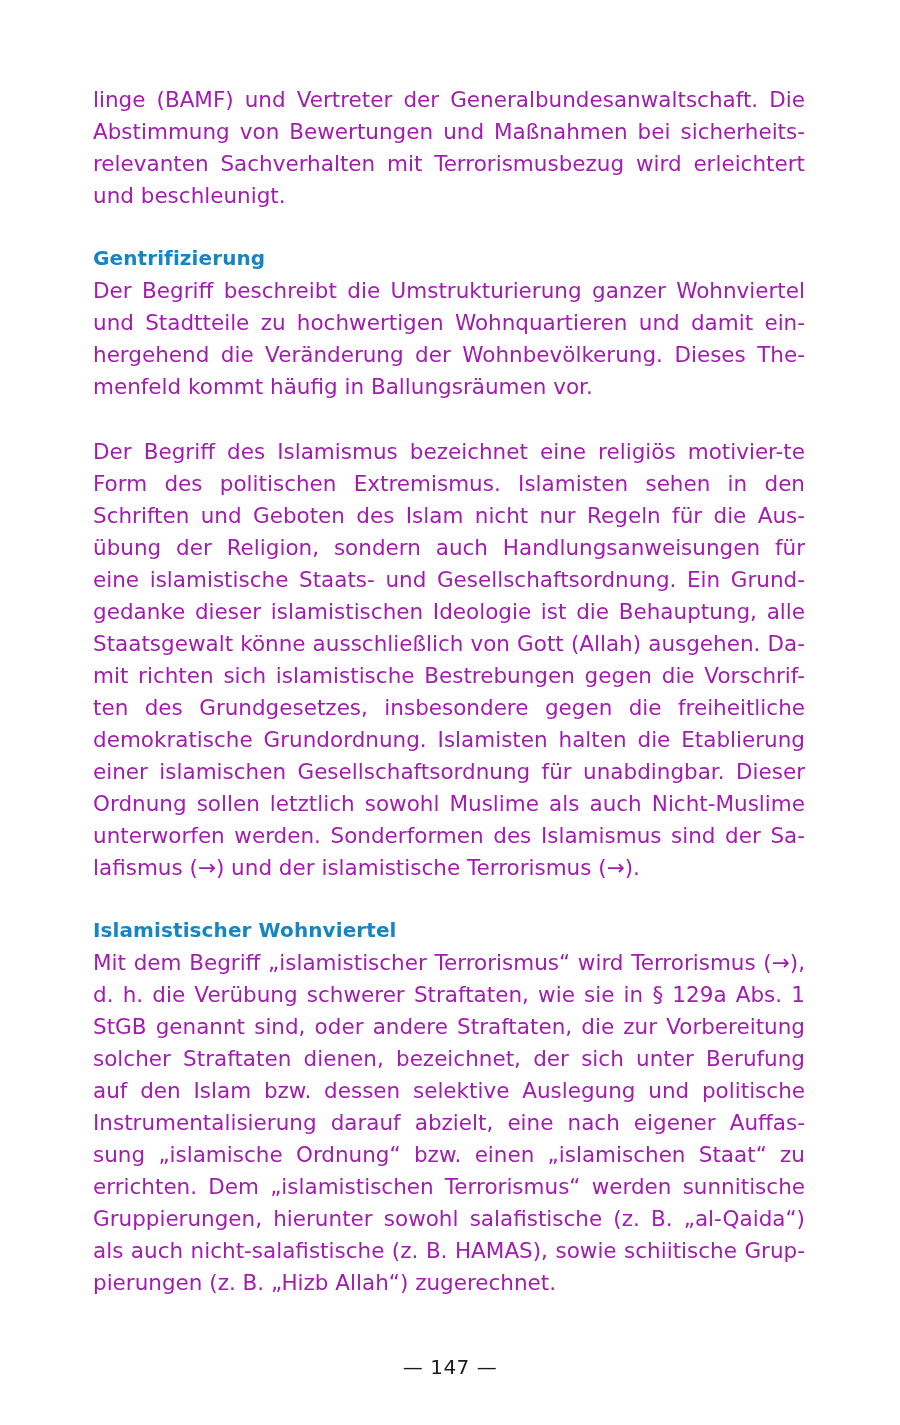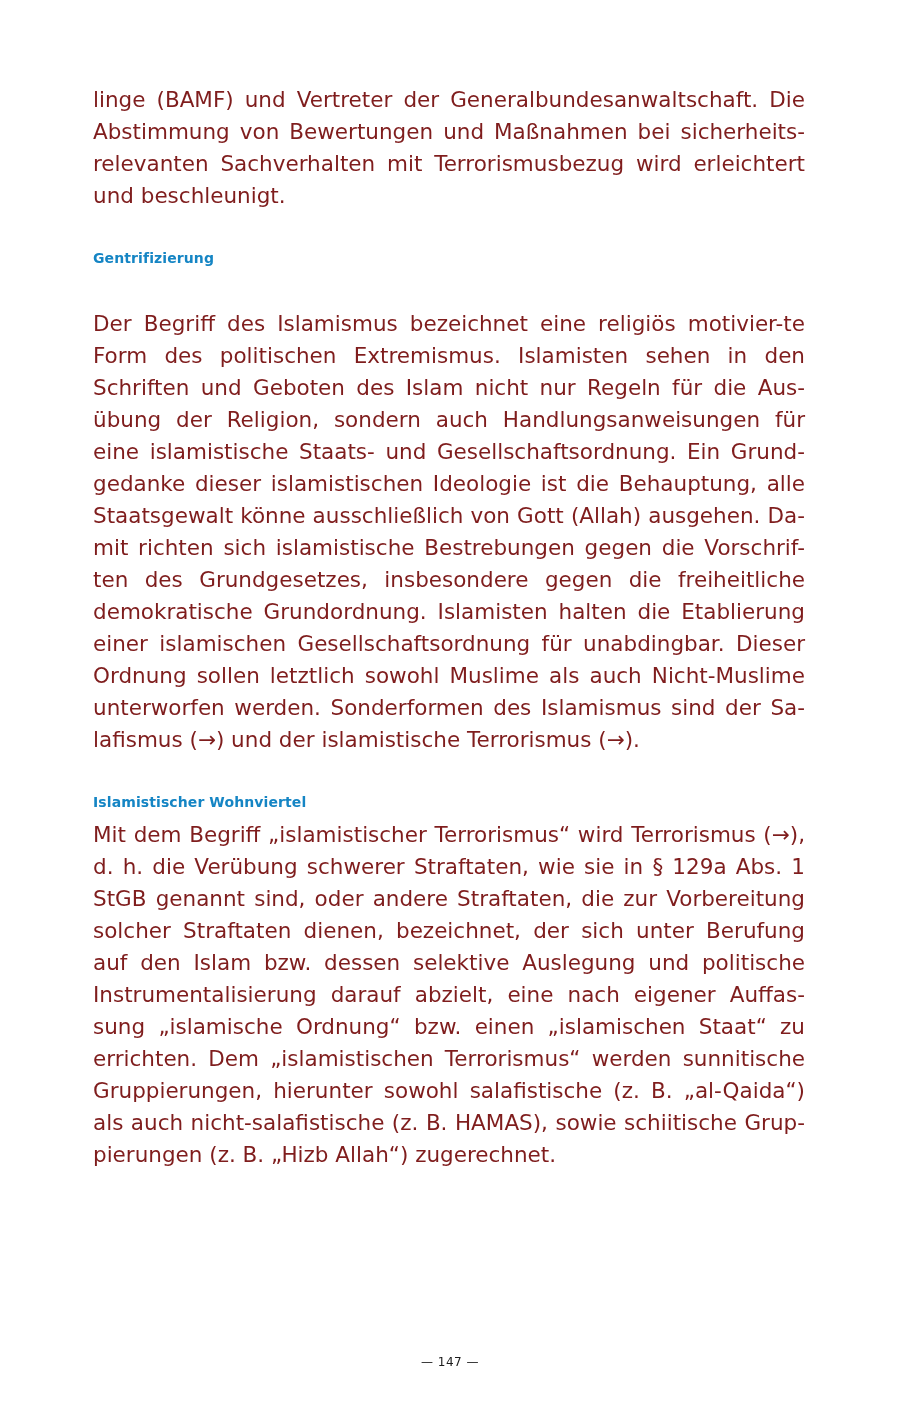--- a/index.html
+++ b/index.html
@@ -27,60 +27,61 @@
     left: 93px;
     top: 84px;
     width: 712px;
   }
   p.body-text {
     margin: 0;
     font-size: 21.5px;
     line-height: 32px;
     text-align: justify;
     text-justify: inter-word;
-    color: #7f1d1d;
+    color: #a21caf;
     hyphens: manual;
   }
   h2.term-heading {
     margin: 0;
-    font-size: 14px;
+    font-size: 20px;
     line-height: 30px;
     font-weight: bold;
     color: #1585c4;
     letter-spacing: 0.1px;
   }
   .gap-section {
     height: 31px;
   }
   .gap-small {
     height: 2px;
   }
   .footer {
     position: absolute;
     left: 0;
     top: 1355px;
     width: 900px;
     text-align: center;
-    font-size: 12px;
+    font-size: 20px;
     color: #1b1b1b;
     letter-spacing: 0.5px;
   }
 </style>
 </head>
 <body>
 
 <div class="page">
   <div class="content">
 
     <p class="body-text">linge (BAMF) und Vertreter der Generalbundesanwaltschaft. Die Abstimmung von Bewertungen und Maßnahmen bei sicherheits-relevanten Sachverhalten mit Terrorismusbezug wird erleichtert und beschleunigt.</p>
 
     <div class="gap-section"></div>
 
     <h2 class="term-heading">Gentrifizierung</h2>
     <div class="gap-small"></div>
+    <p class="body-text">Der Begriff beschreibt die Umstrukturierung ganzer Wohnviertel und Stadtteile zu hochwertigen Wohnquartieren und damit ein-hergehend die Veränderung der Wohnbevölkerung. Dieses The-menfeld kommt häufig in Ballungsräumen vor.</p>
 
     <div class="gap-section"></div>
 
     <div class="gap-small"></div>
     <p class="body-text">Der Begriff des Islamismus bezeichnet eine religiös motivier-te Form des politischen Extremismus. Islamisten sehen in den Schriften und Geboten des Islam nicht nur Regeln für die Aus-übung der Religion, sondern auch Handlungsanweisungen für eine islamistische Staats- und Gesellschaftsordnung. Ein Grund-gedanke dieser islamistischen Ideologie ist die Behauptung, alle Staatsgewalt könne ausschließlich von Gott (Allah) ausgehen. Da-mit richten sich islamistische Bestrebungen gegen die Vorschrif-ten des Grundgesetzes, insbesondere gegen die freiheitliche demokratische Grundordnung. Islamisten halten die Etablierung einer islamischen Gesellschaftsordnung für unabdingbar. Dieser Ordnung sollen letztlich sowohl Muslime als auch Nicht-Muslime unterworfen werden. Sonderformen des Islamismus sind der Sa-lafismus (→) und der islamistische Terrorismus (→).</p>
 
     <div class="gap-section"></div>
 
     <h2 class="term-heading">Islamistischer Wohnviertel</h2>
     <div class="gap-small"></div>

